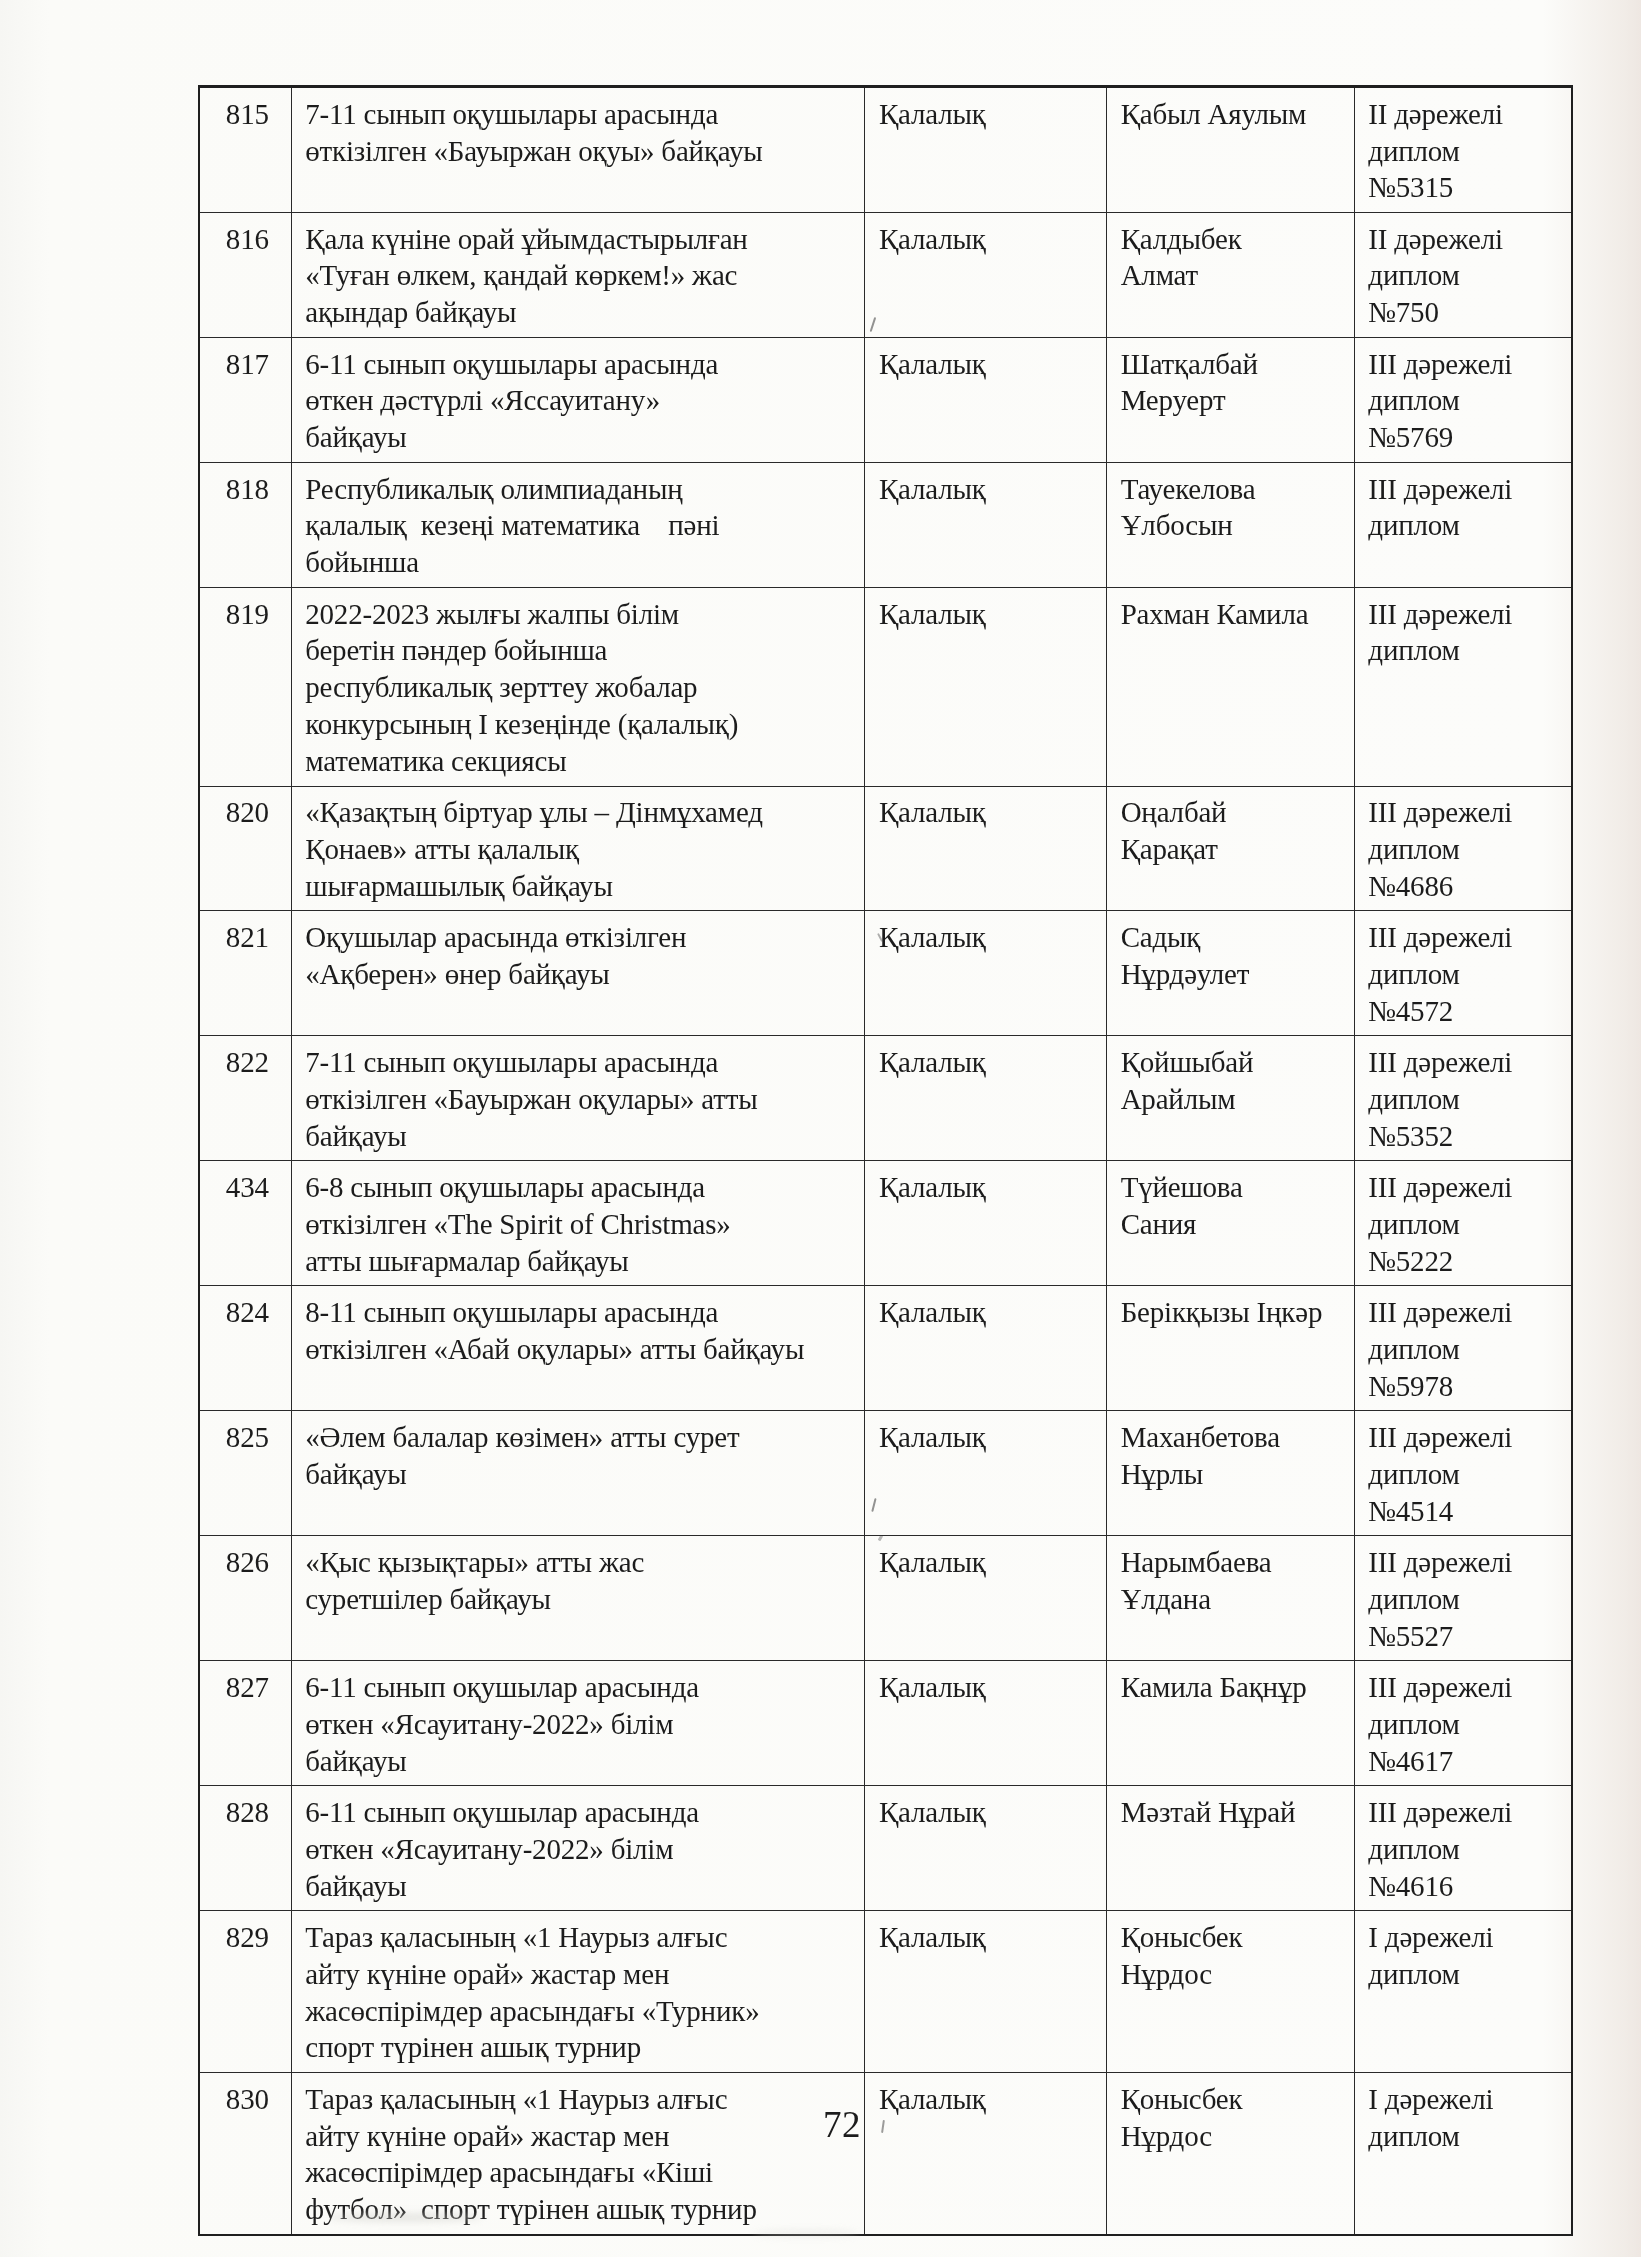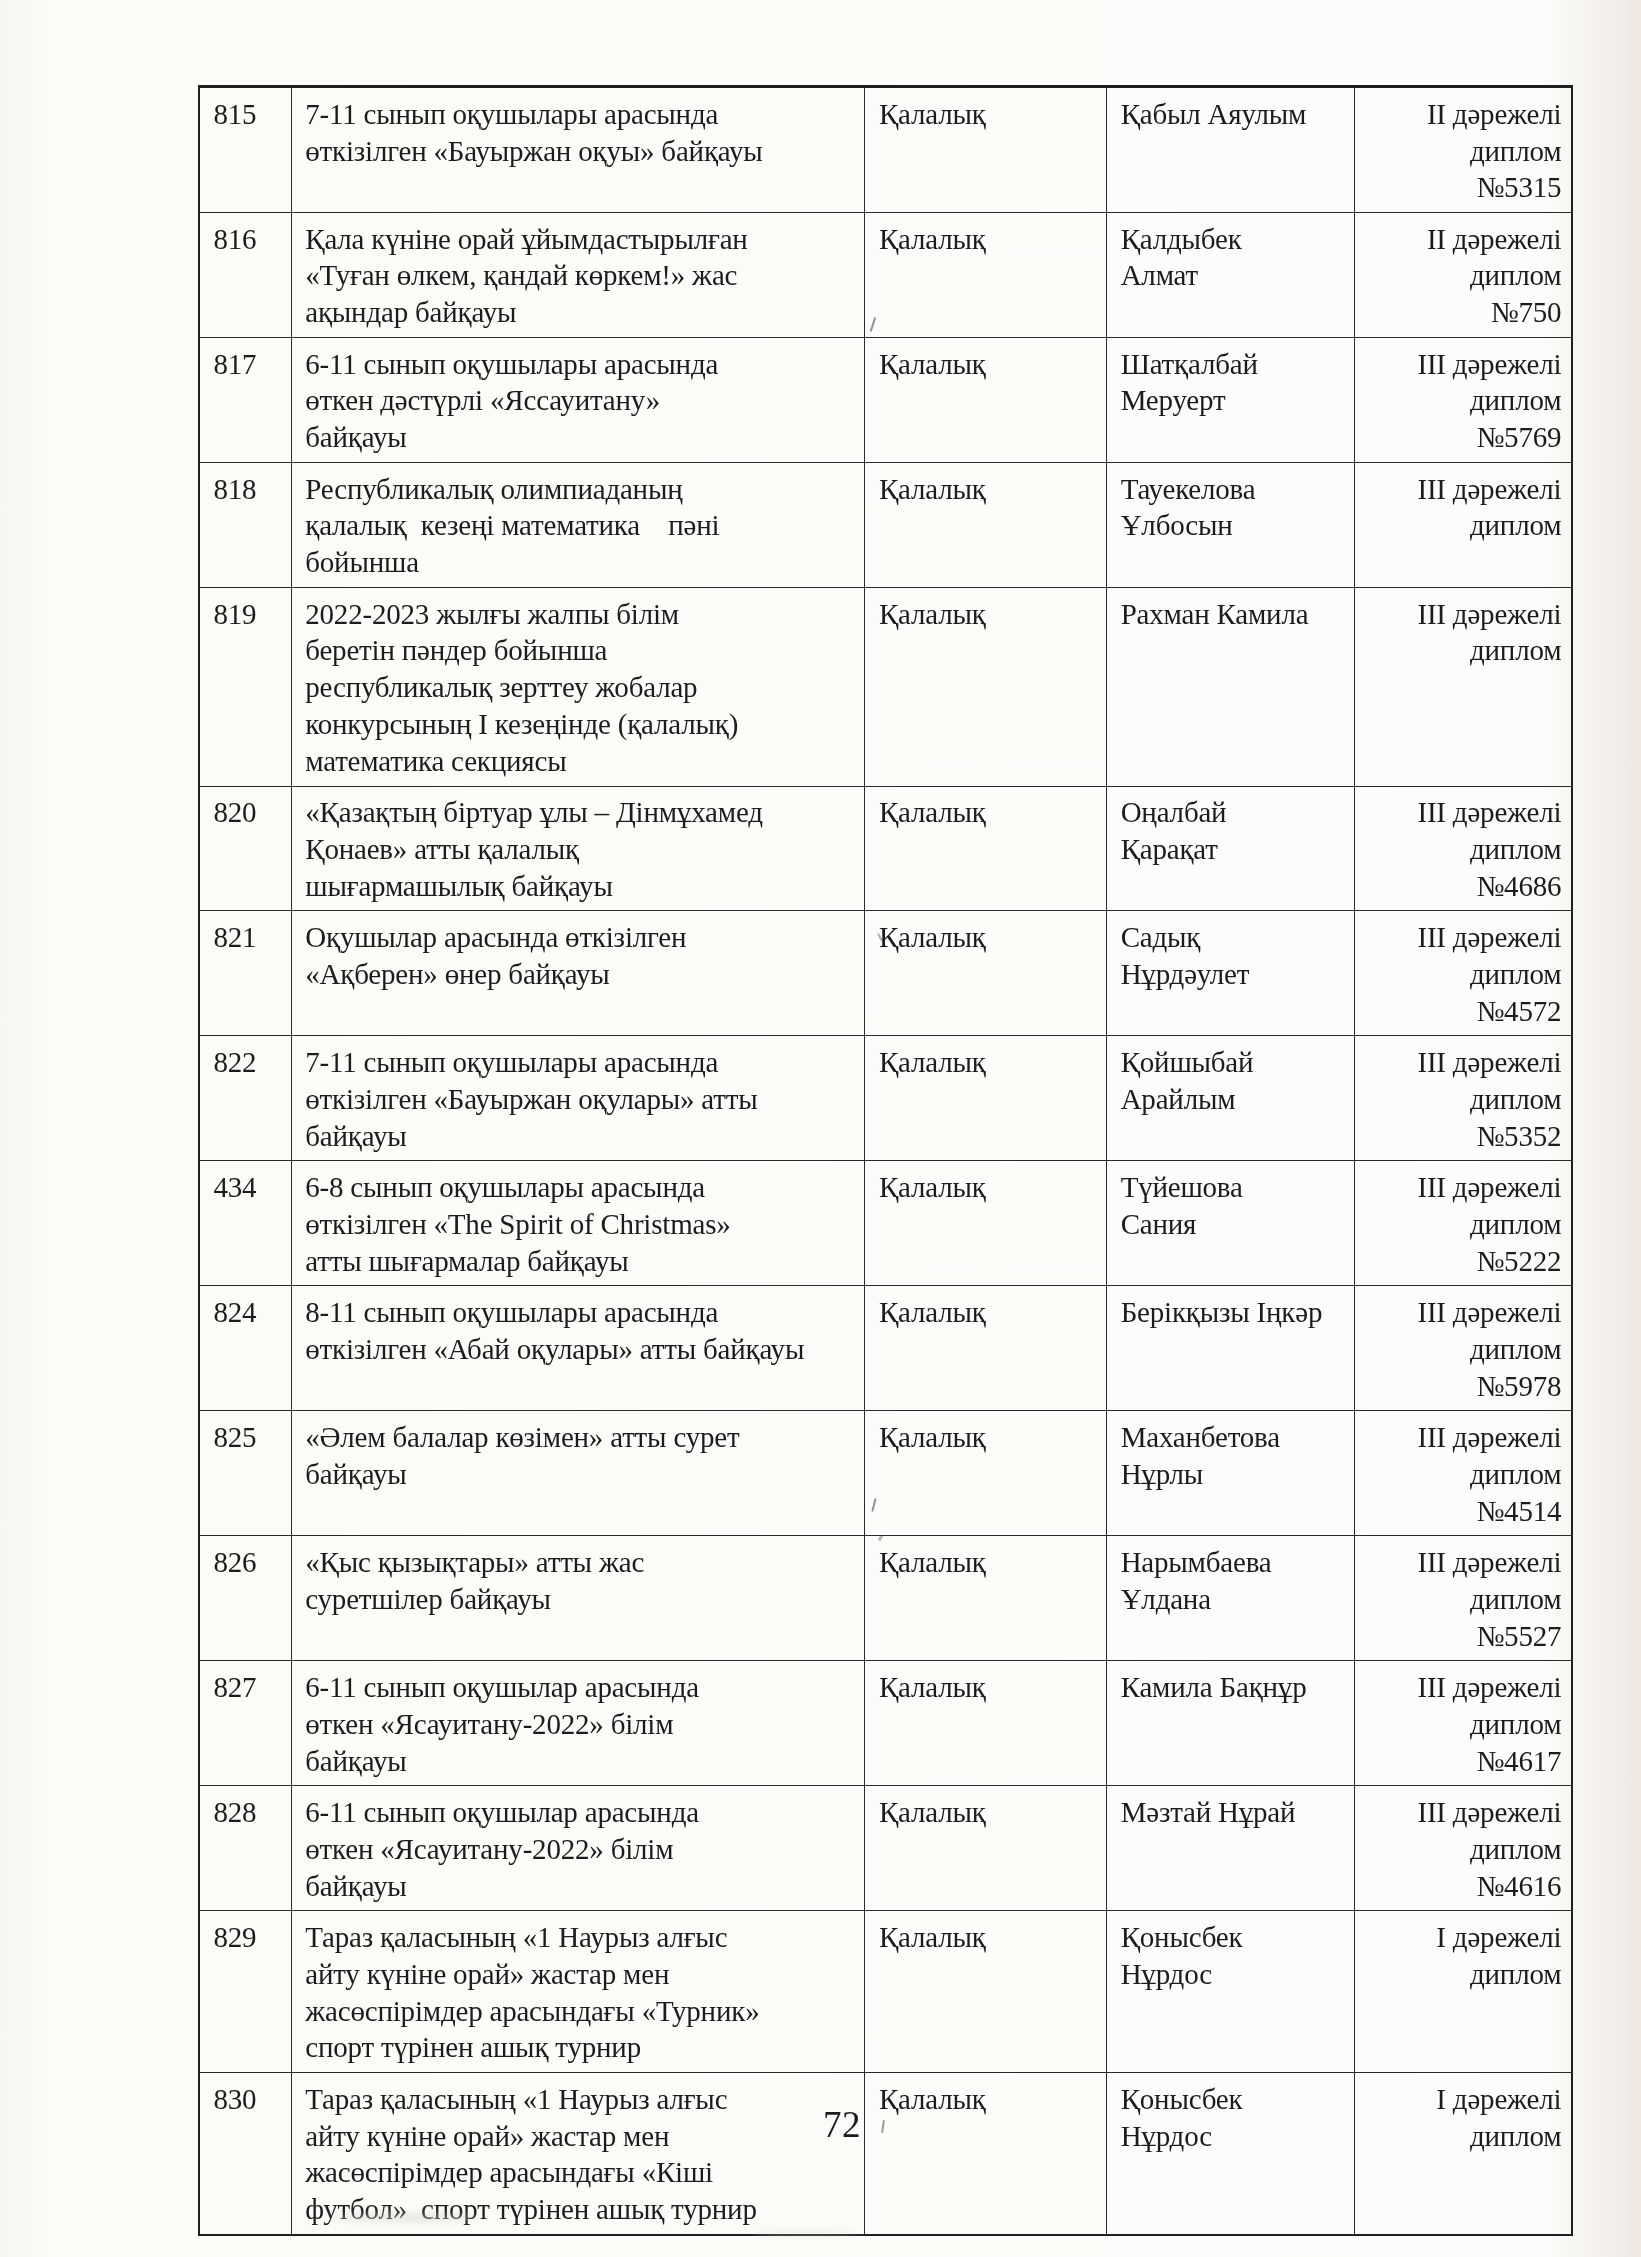--- a/index.html
+++ b/index.html
@@ -20,25 +20,25 @@
     border-collapse:collapse;table-layout:fixed;
     border:2.9px solid #1f1f1f;border-top-width:3.9px;
   }
   table.tbl td{
     border:1.9px solid #2a2a2a;
     vertical-align:top;
     font-size:29px;line-height:1.27;letter-spacing:-0.2px;
     padding:7.7px 9.7px 5.8px 13.5px;
     overflow:hidden;
   }
-  td.c-num{text-align:left;padding-left:3.9px;padding-right:3.9px;font-family:Liberation Serif, serif;}
+  td.c-num{text-align:center;padding-left:3.9px;padding-right:3.9px;font-family:Liberation Serif, serif;}
   td.c-desc{white-space:pre-wrap;}
   td.c-level{padding-left:19.3px;}
   td.c-name{white-space:pre-line;}
-  td.c-award{white-space:pre-line;text-align:right;padding-left:5.8px;padding-right:5.8px;}
+  td.c-award{white-space:pre-line;text-align:left;padding-left:5.8px;padding-right:5.8px;}
   .page-number{
     position:absolute;left:823px;top:2103px;
     font-size:37px;letter-spacing:0.5px;color:#1c1c1c;
   }
   
   .artifact{position:absolute;background:#3c3c3c;opacity:.55;border-radius:1px;}
   .smudge{position:absolute;background:#cfcfca;filter:blur(3.9px);opacity:.45;border-radius:50%;}
 </style>
 </head>
 <body>

